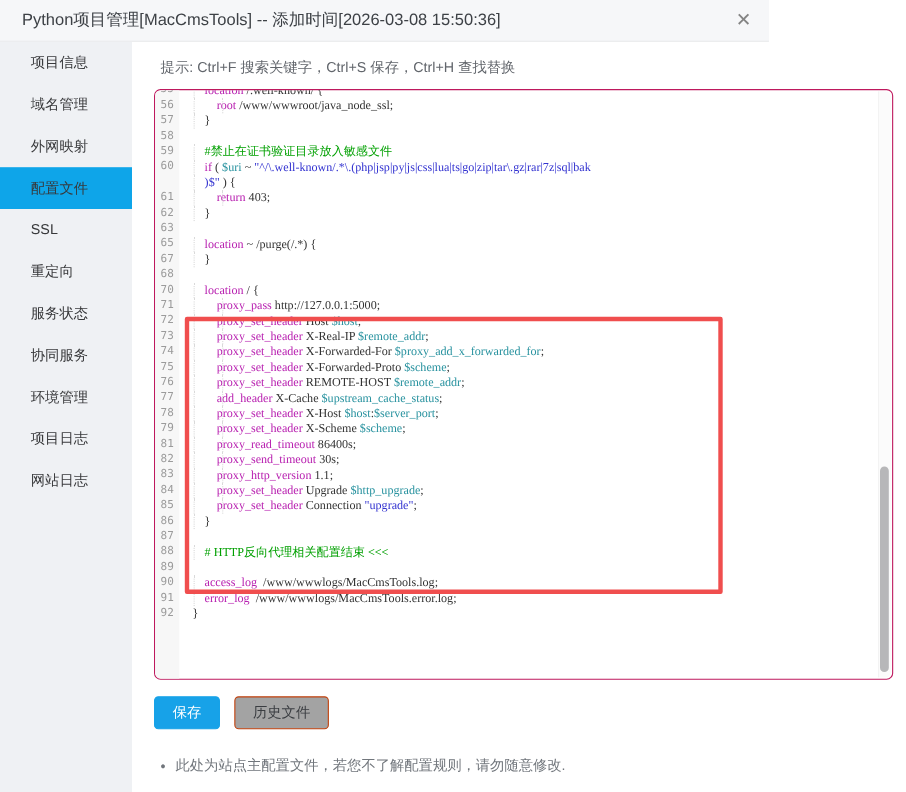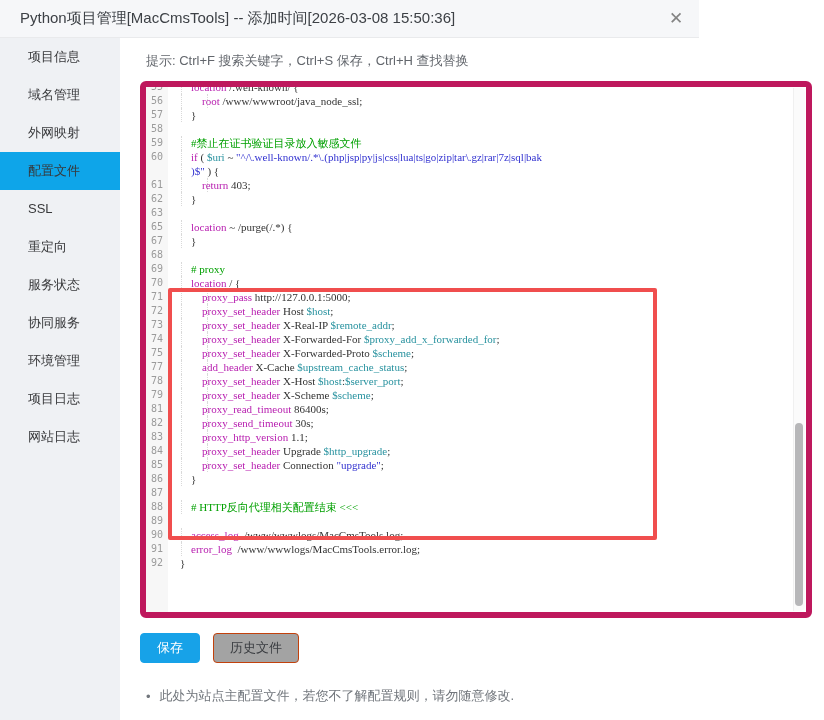--- a/index.html
+++ b/index.html
@@ -17,21 +17,21 @@
   
   .sidebar { position:absolute; left:0; top:38px; width:120px; height:682px; background:#eff1f4; }
   .side-item { height:38px; line-height:38px; padding-left:28px; font-size:13px; color:#38393b; cursor:pointer; }
   .side-item.active { background:#0ea5e9; }
 
   
   .hint { position:absolute; left:146px; top:52px; font-size:13px; color:#62666c; }
 
   
   .editor { position:absolute; left:140px; top:81px; width:672px; height:537px;
-    border:6px solid #be185d; border-radius:6px; background:#fff; overflow:hidden;
+    border:1px solid #be185d; border-radius:6px; background:#fff; overflow:hidden;
     font-family:"DejaVu Sans Mono", monospace; font-size:11px; }
   .gutter-bg { position:absolute; left:0; top:0; bottom:0; width:22px; background:#f7f7f7; }
   .code-scroll { position:absolute; left:0; top:0; right:0; margin-top:-7px; }
   .crow { display:flex; height:14px; line-height:14px; white-space:pre; }
   .ln { width:22px; flex:0 0 22px; text-align:right; padding-right:5px; color:#9b9b9b; font-size:10px; }
   .cd { position:relative; flex:1; padding-left:12px; color:#333;font-family:Liberation Serif, serif; }
   .guide { position:absolute; top:0; bottom:0; border-left:1px dotted #d9d9d9; }
   .tk-k { color:var(--c-keyword); }
   .tk-t { color:var(--c-text); }
   .tk-v { color:var(--c-variable); }
@@ -94,27 +94,27 @@
         <div class="crow"><span class="ln">58</span><span class="cd"></span></div>
         <div class="crow"><span class="ln">59</span><span class="cd"><i class="guide" style="left: 13px;"></i><span class="tk-t">    </span><span class="tk-c">#禁止在证书验证目录放入敏感文件</span></span></div>
         <div class="crow"><span class="ln">60</span><span class="cd"><i class="guide" style="left: 13px;"></i><span class="tk-t">    </span><span class="tk-k">if</span><span class="tk-t"> ( </span><span class="tk-v">$uri</span><span class="tk-t"> ~ </span><span class="tk-s">"^/\.well-known/.*\.(php|jsp|py|js|css|lua|ts|go|zip|tar\.gz|rar|7z|sql|bak</span></span></div>
         <div class="crow"><span class="ln"></span><span class="cd"><i class="guide" style="left: 13px;"></i><span class="tk-t">    </span><span class="tk-s">)$"</span><span class="tk-t"> ) {</span></span></div>
         <div class="crow"><span class="ln">61</span><span class="cd"><i class="guide" style="left: 13px;"></i><i class="guide" style="left: 39.468px;"></i><span class="tk-t">        </span><span class="tk-k">return</span><span class="tk-t"> 403;</span></span></div>
         <div class="crow"><span class="ln">62</span><span class="cd"><i class="guide" style="left: 13px;"></i><span class="tk-t">    }</span></span></div>
         <div class="crow"><span class="ln">63</span><span class="cd"></span></div>
         <div class="crow"><span class="ln">65</span><span class="cd"><i class="guide" style="left: 13px;"></i><span class="tk-t">    </span><span class="tk-k">location</span><span class="tk-t"> ~ /purge(/.*) {</span></span></div>
         <div class="crow"><span class="ln">67</span><span class="cd"><i class="guide" style="left: 13px;"></i><span class="tk-t">    }</span></span></div>
         <div class="crow"><span class="ln">68</span><span class="cd"></span></div>
-        <div class="crow"><span class="ln">69</span><span class="cd"><i class="guide" style="left: 13px;"></i><span class="tk-t">    </span><span class="tk-c"># proxy</span></span></div>
         <div class="crow"><span class="ln">70</span><span class="cd"><i class="guide" style="left: 13px;"></i><span class="tk-t">    </span><span class="tk-k">location</span><span class="tk-t"> / {</span></span></div>
         <div class="crow"><span class="ln">71</span><span class="cd"><i class="guide" style="left: 13px;"></i><i class="guide" style="left: 39.468px;"></i><span class="tk-t">        </span><span class="tk-k">proxy_pass</span><span class="tk-t"> http://127.0.0.1:5000;</span></span></div>
         <div class="crow"><span class="ln">72</span><span class="cd"><i class="guide" style="left: 13px;"></i><i class="guide" style="left: 39.468px;"></i><span class="tk-t">        </span><span class="tk-k">proxy_set_header</span><span class="tk-t"> Host </span><span class="tk-v">$host</span><span class="tk-t">;</span></span></div>
         <div class="crow"><span class="ln">73</span><span class="cd"><i class="guide" style="left: 13px;"></i><i class="guide" style="left: 39.468px;"></i><span class="tk-t">        </span><span class="tk-k">proxy_set_header</span><span class="tk-t"> X-Real-IP </span><span class="tk-v">$remote_addr</span><span class="tk-t">;</span></span></div>
         <div class="crow"><span class="ln">74</span><span class="cd"><i class="guide" style="left: 13px;"></i><i class="guide" style="left: 39.468px;"></i><span class="tk-t">        </span><span class="tk-k">proxy_set_header</span><span class="tk-t"> X-Forwarded-For </span><span class="tk-v">$proxy_add_x_forwarded_for</span><span class="tk-t">;</span></span></div>
         <div class="crow"><span class="ln">75</span><span class="cd"><i class="guide" style="left: 13px;"></i><i class="guide" style="left: 39.468px;"></i><span class="tk-t">        </span><span class="tk-k">proxy_set_header</span><span class="tk-t"> X-Forwarded-Proto </span><span class="tk-v">$scheme</span><span class="tk-t">;</span></span></div>
+        <div class="crow"><span class="ln">76</span><span class="cd"><i class="guide" style="left: 13px;"></i><i class="guide" style="left: 39.468px;"></i><span class="tk-t">        </span><span class="tk-k">proxy_set_header</span><span class="tk-t"> REMOTE-HOST </span><span class="tk-v">$remote_addr</span><span class="tk-t">;</span></span></div>
         <div class="crow"><span class="ln">77</span><span class="cd"><i class="guide" style="left: 13px;"></i><i class="guide" style="left: 39.468px;"></i><span class="tk-t">        </span><span class="tk-k">add_header</span><span class="tk-t"> X-Cache </span><span class="tk-v">$upstream_cache_status</span><span class="tk-t">;</span></span></div>
         <div class="crow"><span class="ln">78</span><span class="cd"><i class="guide" style="left: 13px;"></i><i class="guide" style="left: 39.468px;"></i><span class="tk-t">        </span><span class="tk-k">proxy_set_header</span><span class="tk-t"> X-Host </span><span class="tk-v">$host</span><span class="tk-t">:</span><span class="tk-v">$server_port</span><span class="tk-t">;</span></span></div>
         <div class="crow"><span class="ln">79</span><span class="cd"><i class="guide" style="left: 13px;"></i><i class="guide" style="left: 39.468px;"></i><span class="tk-t">        </span><span class="tk-k">proxy_set_header</span><span class="tk-t"> X-Scheme </span><span class="tk-v">$scheme</span><span class="tk-t">;</span></span></div>
         <div class="crow"><span class="ln">81</span><span class="cd"><i class="guide" style="left: 13px;"></i><i class="guide" style="left: 39.468px;"></i><span class="tk-t">        </span><span class="tk-k">proxy_read_timeout</span><span class="tk-t"> 86400s;</span></span></div>
         <div class="crow"><span class="ln">82</span><span class="cd"><i class="guide" style="left: 13px;"></i><i class="guide" style="left: 39.468px;"></i><span class="tk-t">        </span><span class="tk-k">proxy_send_timeout</span><span class="tk-t"> 30s;</span></span></div>
         <div class="crow"><span class="ln">83</span><span class="cd"><i class="guide" style="left: 13px;"></i><i class="guide" style="left: 39.468px;"></i><span class="tk-t">        </span><span class="tk-k">proxy_http_version</span><span class="tk-t"> 1.1;</span></span></div>
         <div class="crow"><span class="ln">84</span><span class="cd"><i class="guide" style="left: 13px;"></i><i class="guide" style="left: 39.468px;"></i><span class="tk-t">        </span><span class="tk-k">proxy_set_header</span><span class="tk-t"> Upgrade </span><span class="tk-v">$http_upgrade</span><span class="tk-t">;</span></span></div>
         <div class="crow"><span class="ln">85</span><span class="cd"><i class="guide" style="left: 13px;"></i><i class="guide" style="left: 39.468px;"></i><span class="tk-t">        </span><span class="tk-k">proxy_set_header</span><span class="tk-t"> Connection </span><span class="tk-s">"upgrade"</span><span class="tk-t">;</span></span></div>
         <div class="crow"><span class="ln">86</span><span class="cd"><i class="guide" style="left: 13px;"></i><span class="tk-t">    }</span></span></div>
         <div class="crow"><span class="ln">87</span><span class="cd"></span></div>

